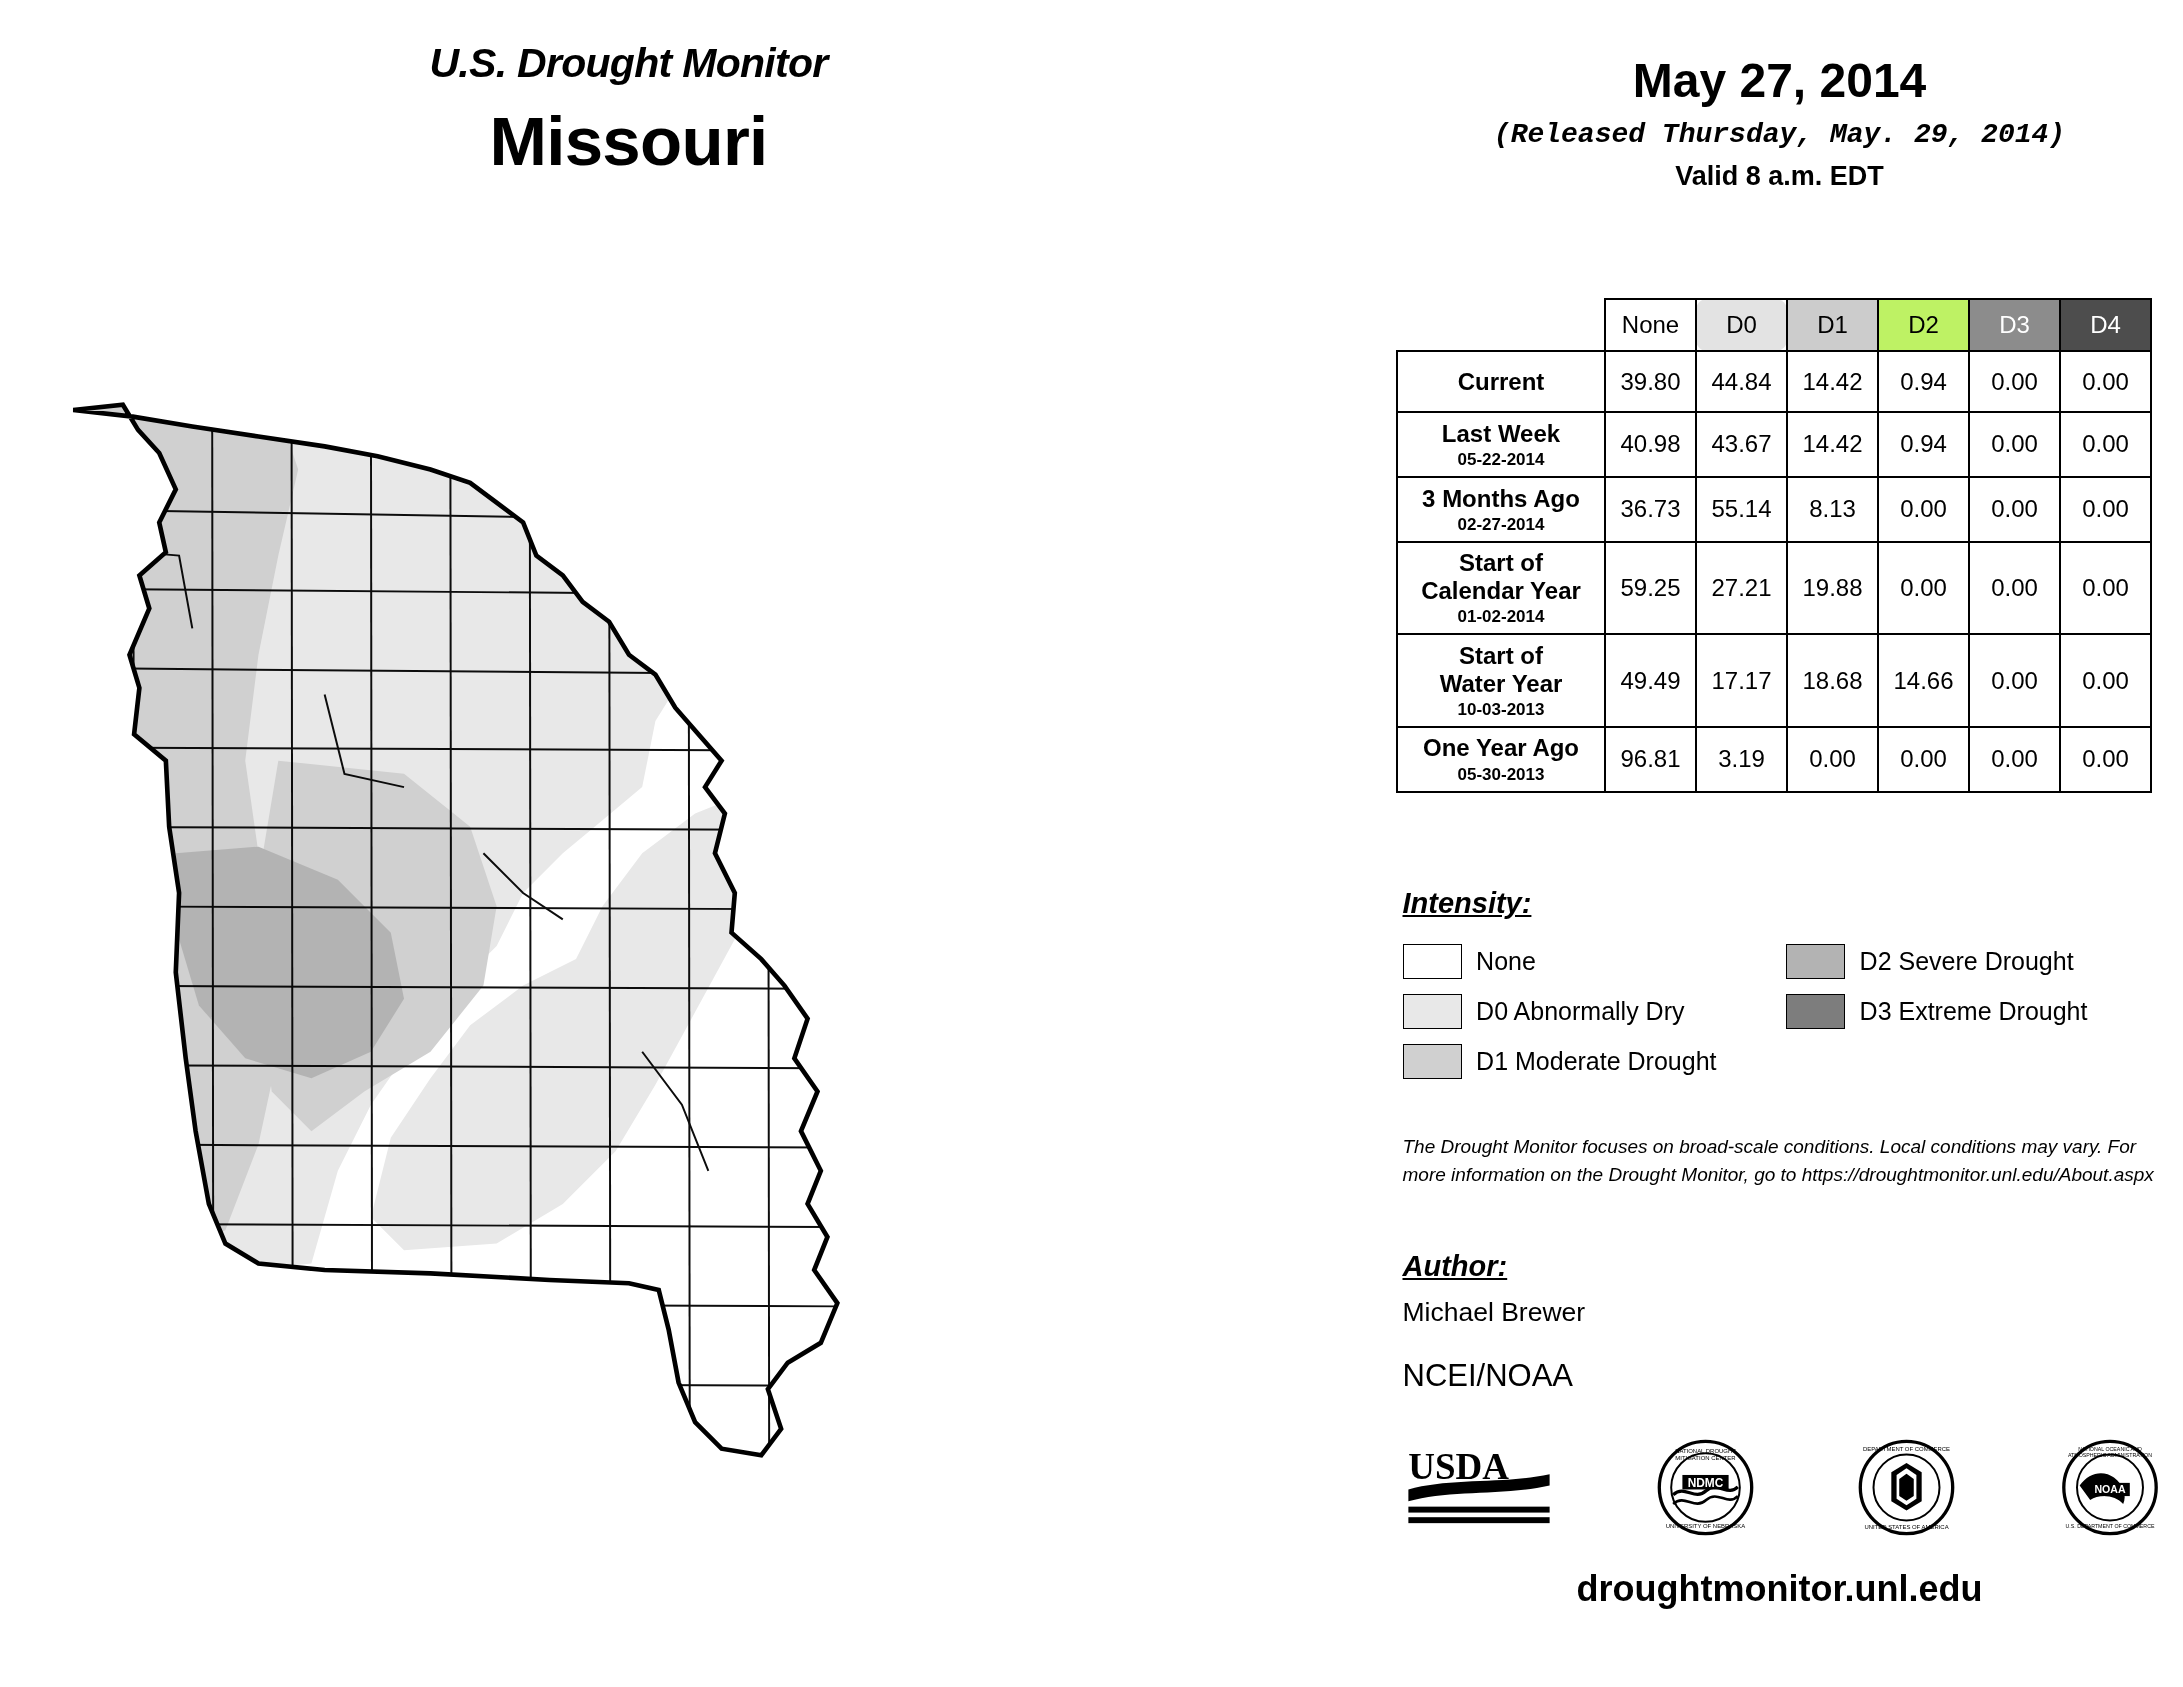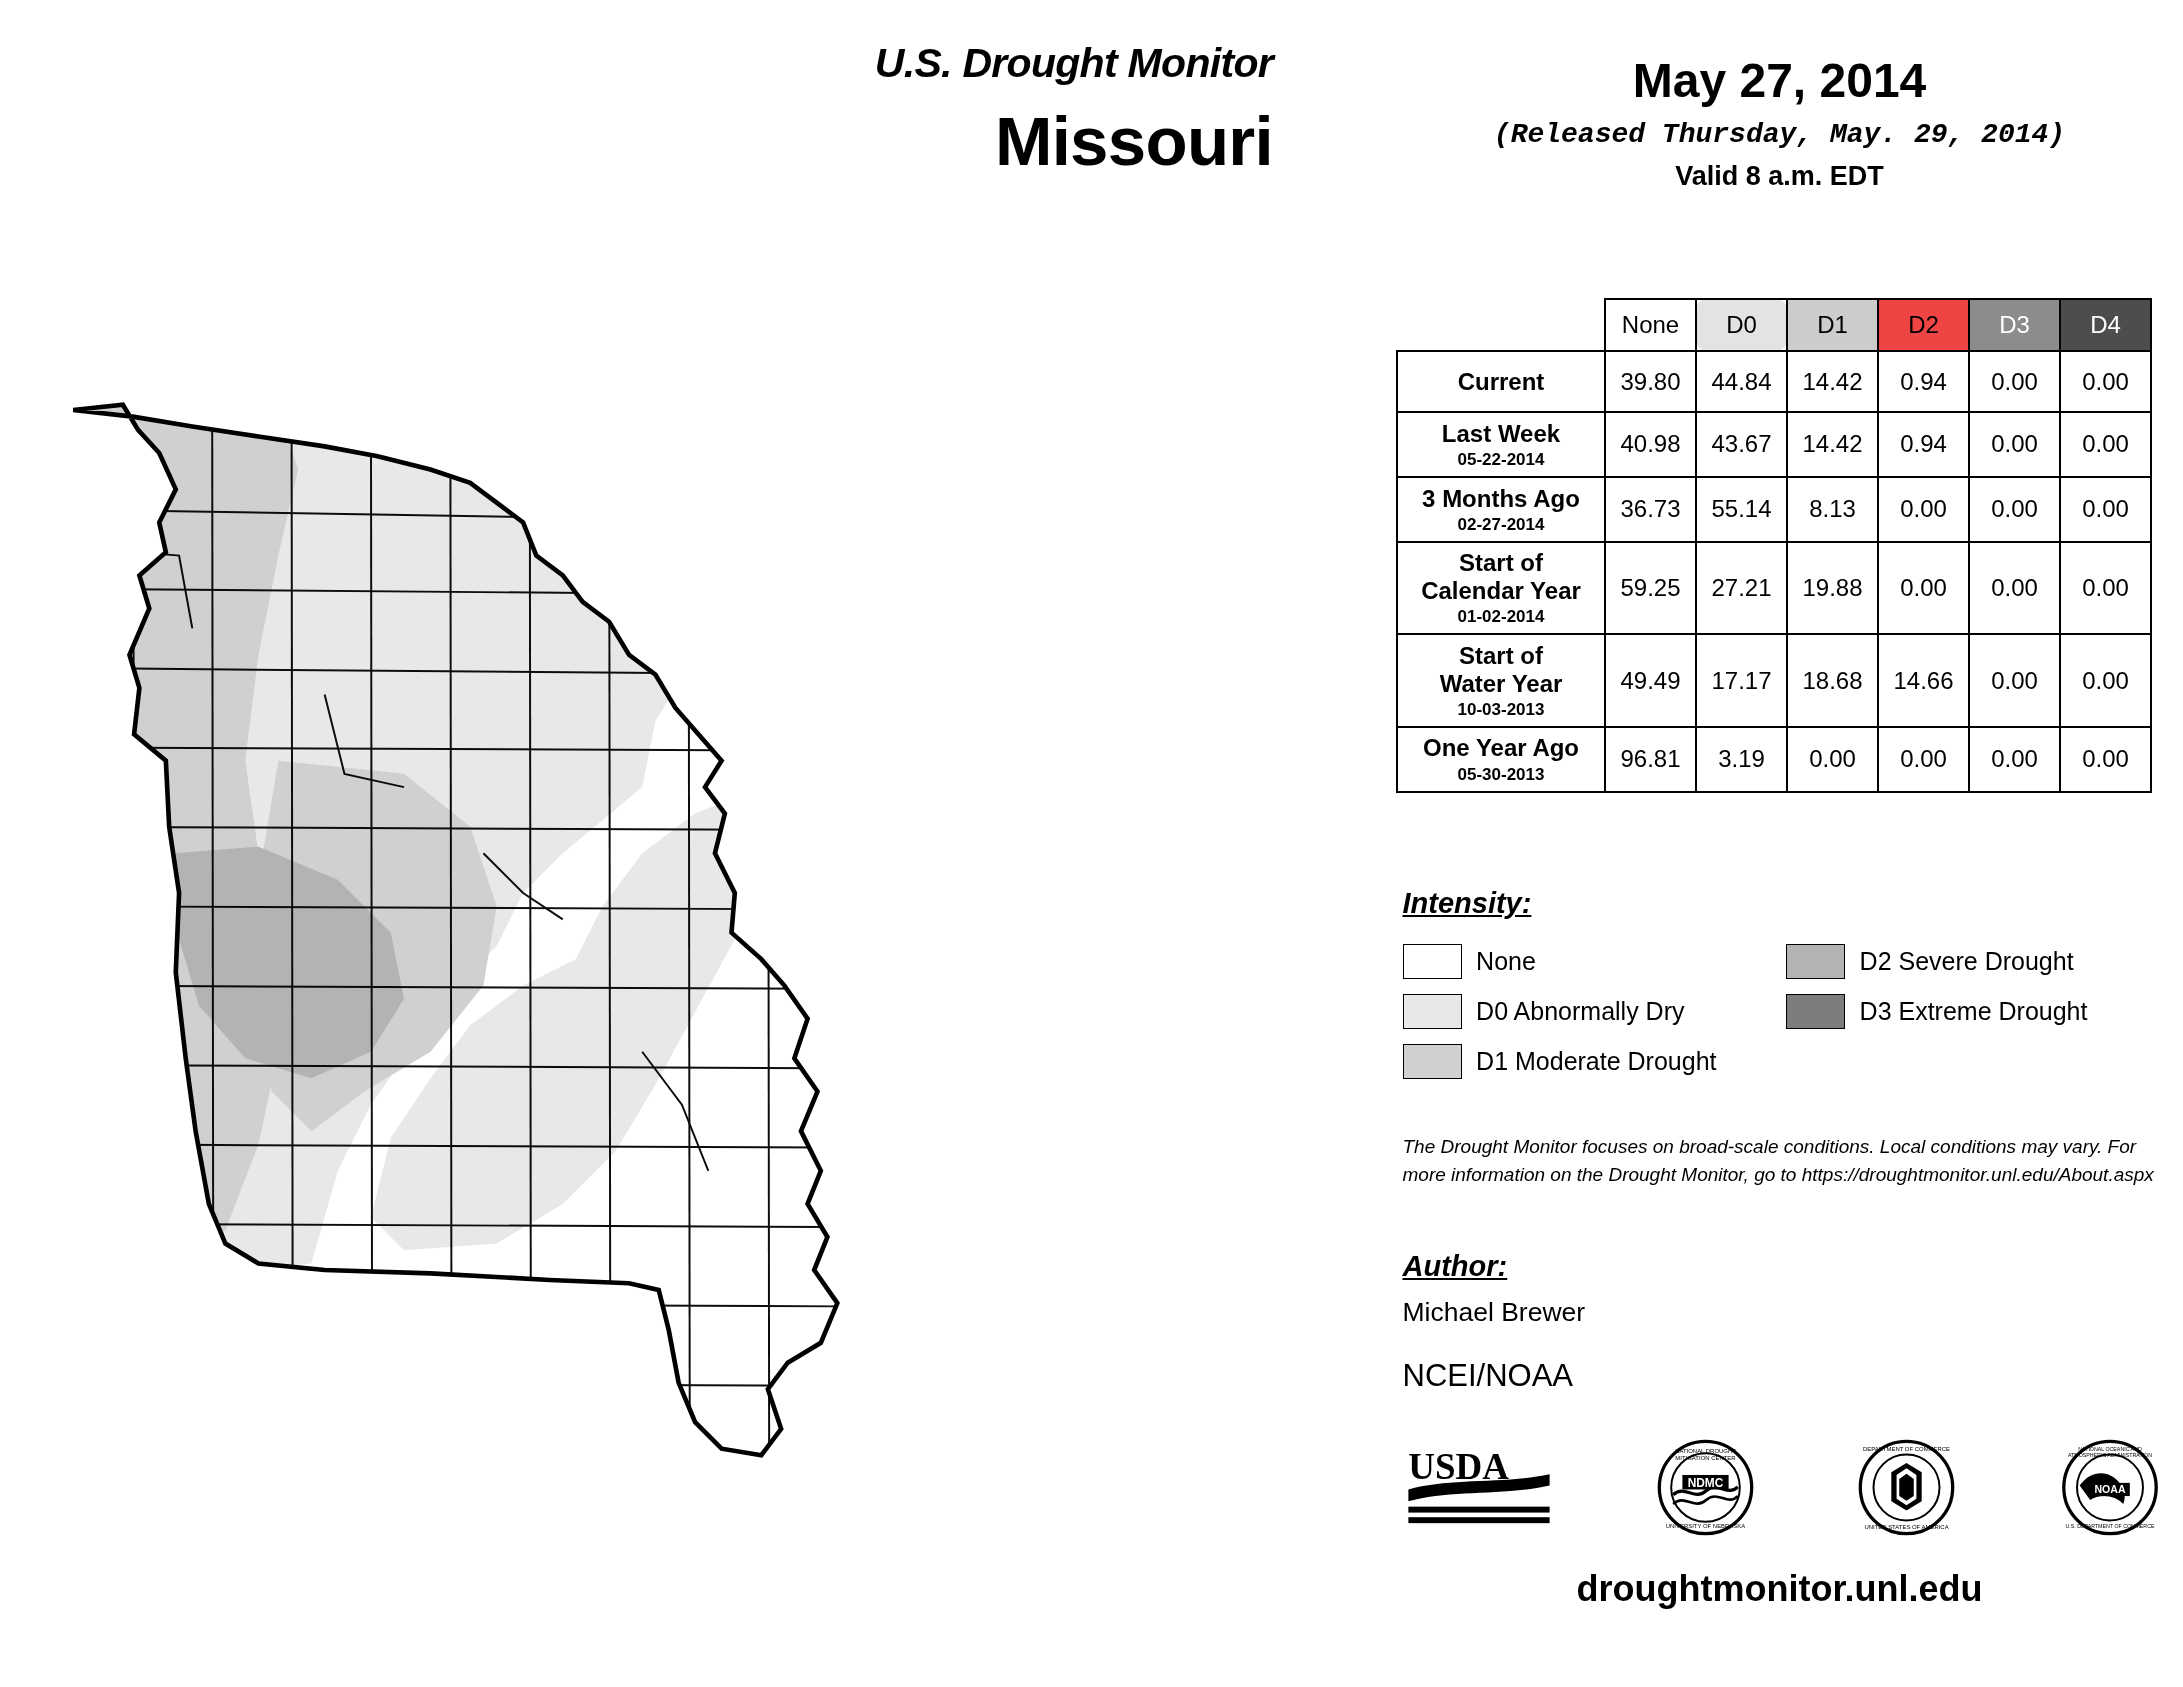--- a/index.html
+++ b/index.html
@@ -17,23 +17,23 @@
   }
 
   
   #left-panel {
     position: absolute;
     left: 0; top: 0;
     width: 1376px; height: 1687px;
   }
   #title-block {
     position: absolute;
-    left: 16px; top: 40px;
+    left: 0; top: 40px;
     width: 1257px;
-    text-align: right;
+    text-align: center;
   }
   #title-line1 {
     font-size: 41px;
     font-style: italic;
     font-weight: bold;
     letter-spacing: -0.7px;
   }
   #title-line2 {
     font-size: 69px;
     font-weight: bold;
@@ -302,21 +302,21 @@
   </div>
 
 
   <table id="cond-table">
     <thead>
       <tr>
         <th class="corner"></th>
         <th style="background:#ffffff;">None</th>
         <th style="background:#e3e3e3;border-radius:11px;">D0</th>
         <th style="background:#cccccc;">D1</th>
-        <th style="background:#ef4444;margin-top:34px;">D2</th>
+        <th style="background:#bef264;margin-top:34px;">D2</th>
         <th style="background:#8c8c8c;color:#ffffff;">D3</th>
         <th style="background:#4d4d4d;color:#ffffff;">D4</th>
       </tr>
     </thead>
     <tbody>
       <tr>
         <td class="rowlabel">
           <span class="rl-main">Current</span>
         </td>
         <td class="val">39.80</td>

